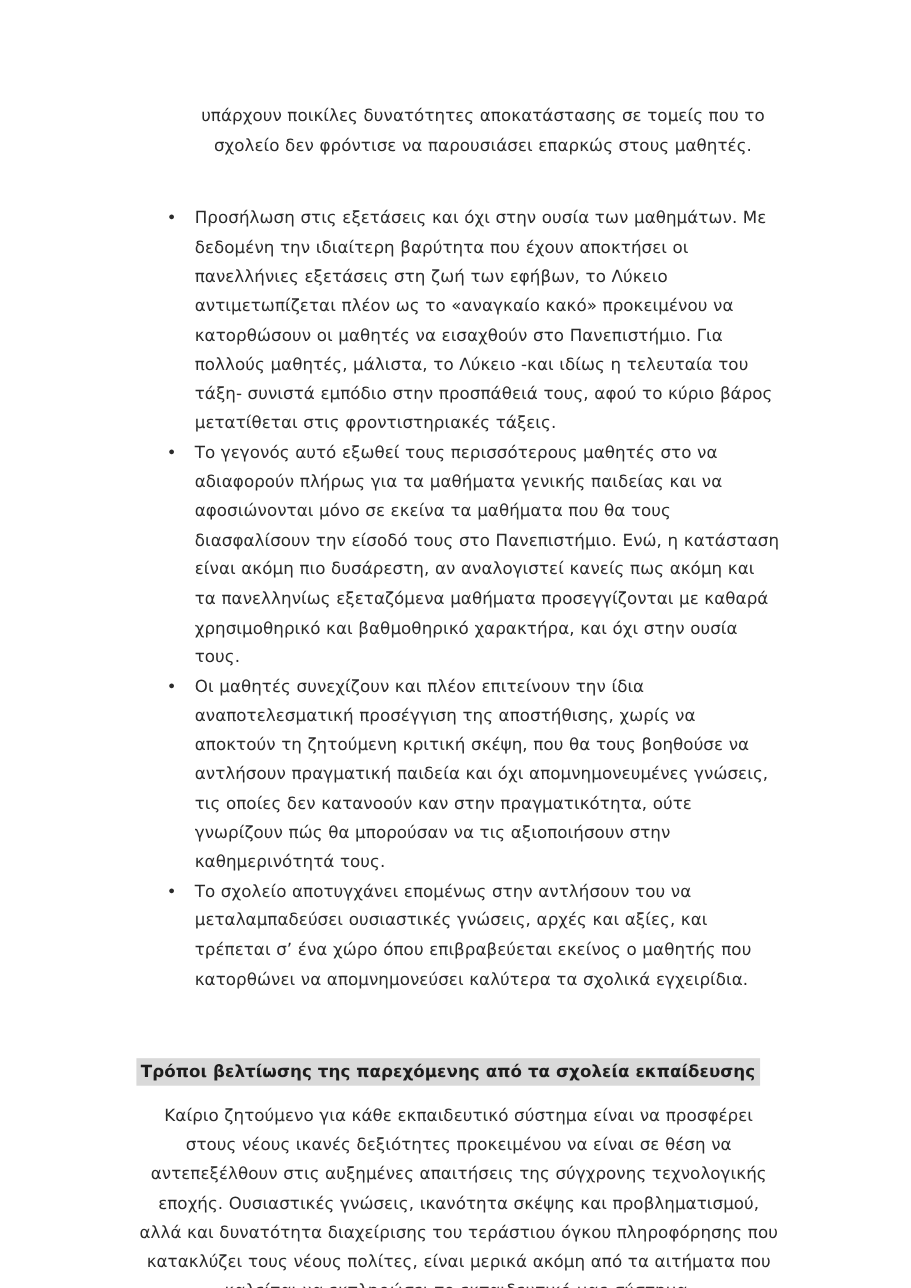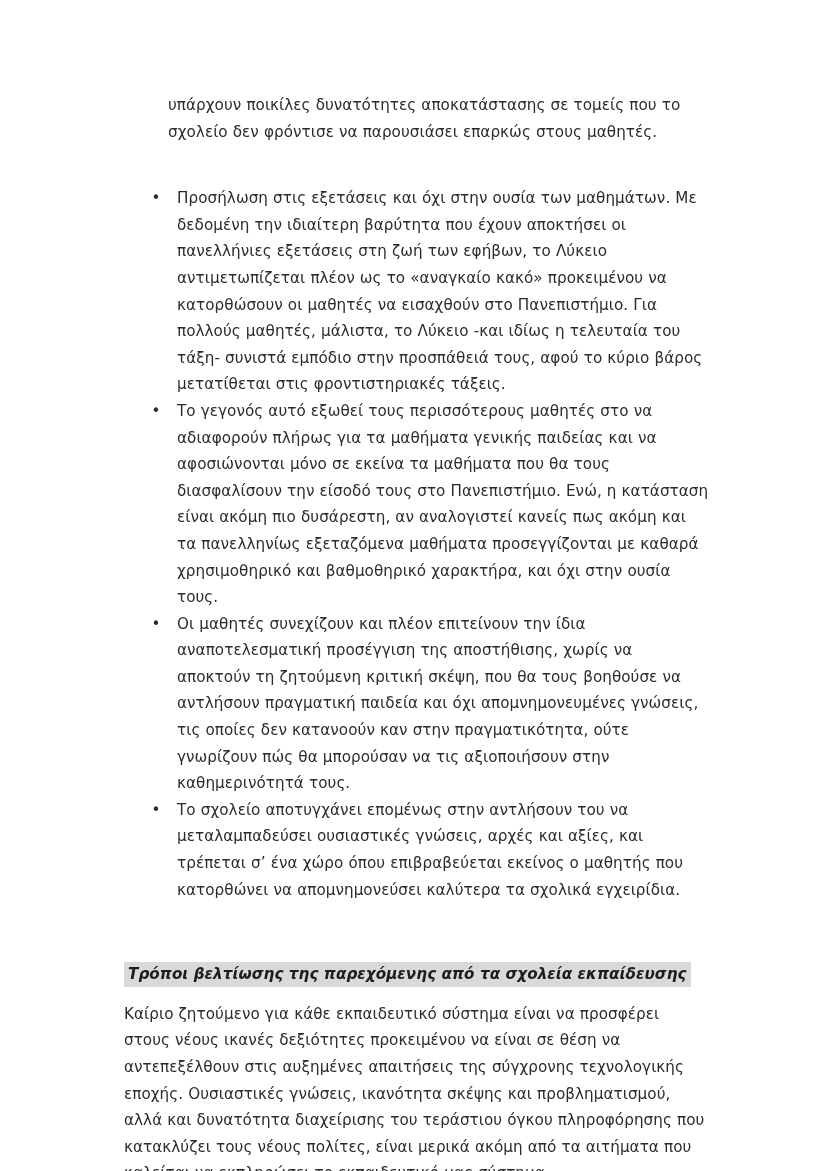--- a/index.html
+++ b/index.html
@@ -28,21 +28,21 @@
     top: 92px;
     width: 586px;
   }
   
   .para {
     font-size: 15.2px;
     line-height: 26.6px;
     color: #2b2b2b;
     margin: 0;
     padding: 0 0 0 44px;
-    text-align: left;
+    text-align: center;
     letter-spacing: 0.05px;
     word-spacing: 0.2px;
   }
   .para.flush {
     padding-left: 0px;
   }
   
   ul.bullets {
     list-style: none;
     margin: 0;
@@ -65,21 +65,20 @@
     width: 10px;
     height: 26.6px;
     line-height: 26.6px;
     font-size: 15px;
     color: #2b2b2b;
     text-align: center;
   }
   
   .heading-wrap {
     padding-left: 0px;
-    font-style: italic;
   }
   .heading {
     display: inline;
     font-size: 15.2px;
     line-height: 26.6px;
     font-weight: bold;
     color: #1d1d1d;
     background: #d9d9d9;
     padding: 3px 4px 4px 4px;
     box-decoration-break: clone;

